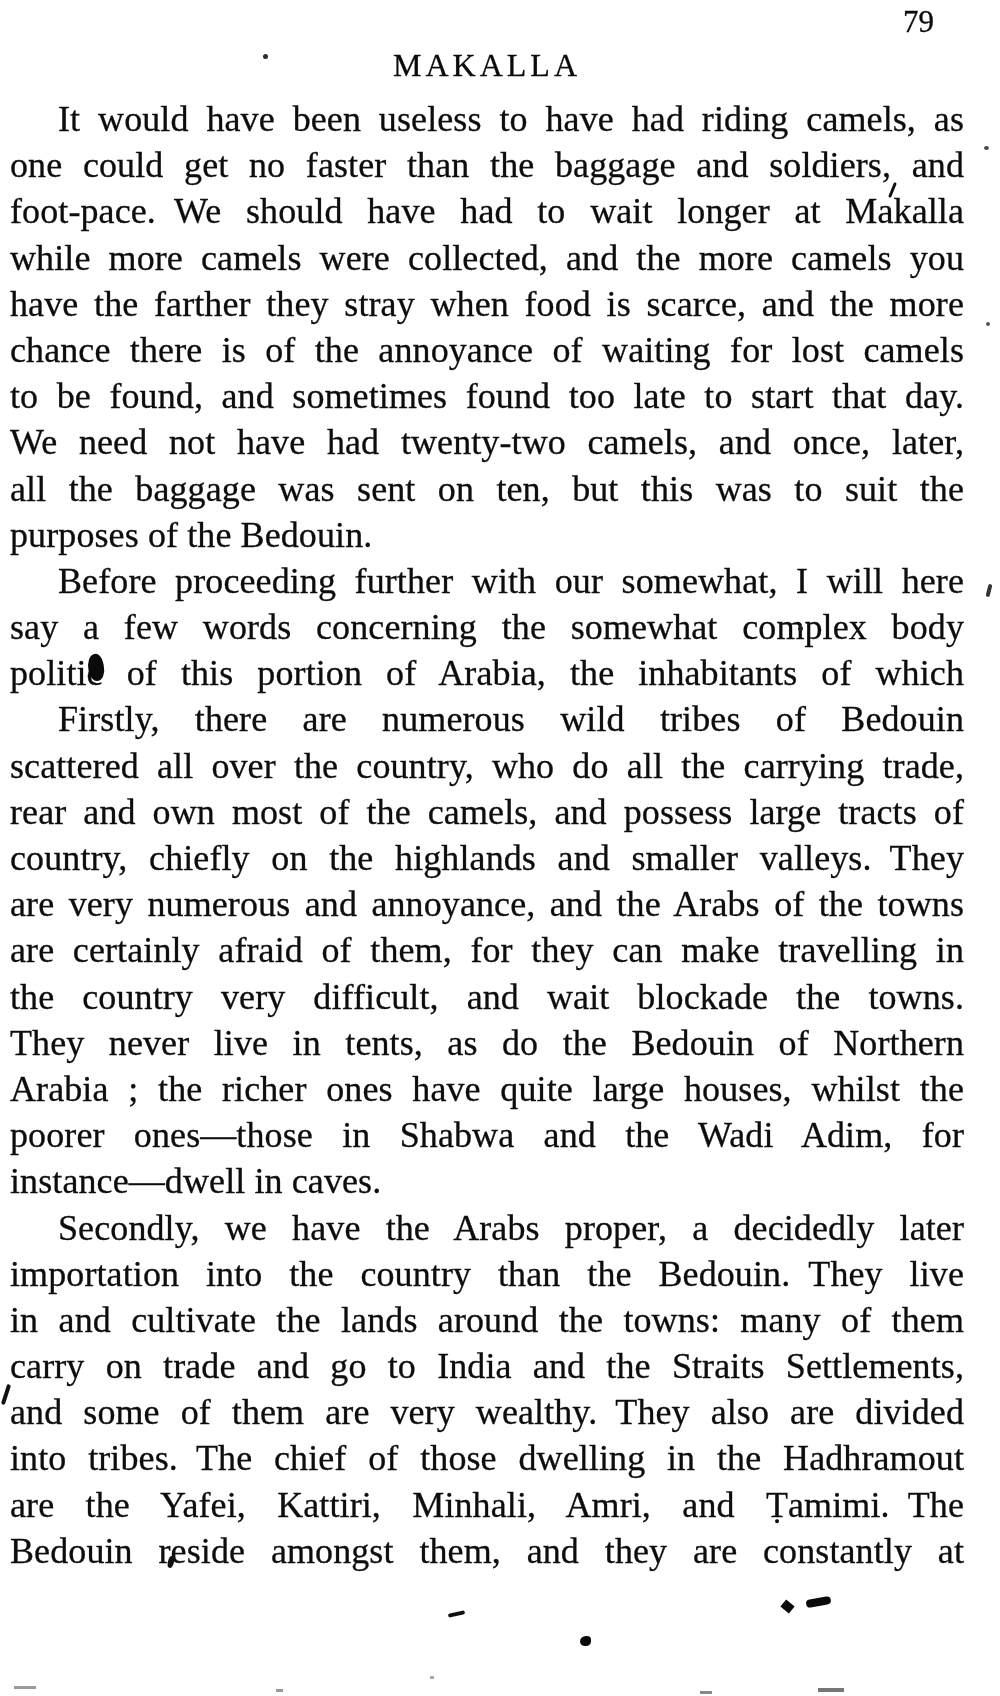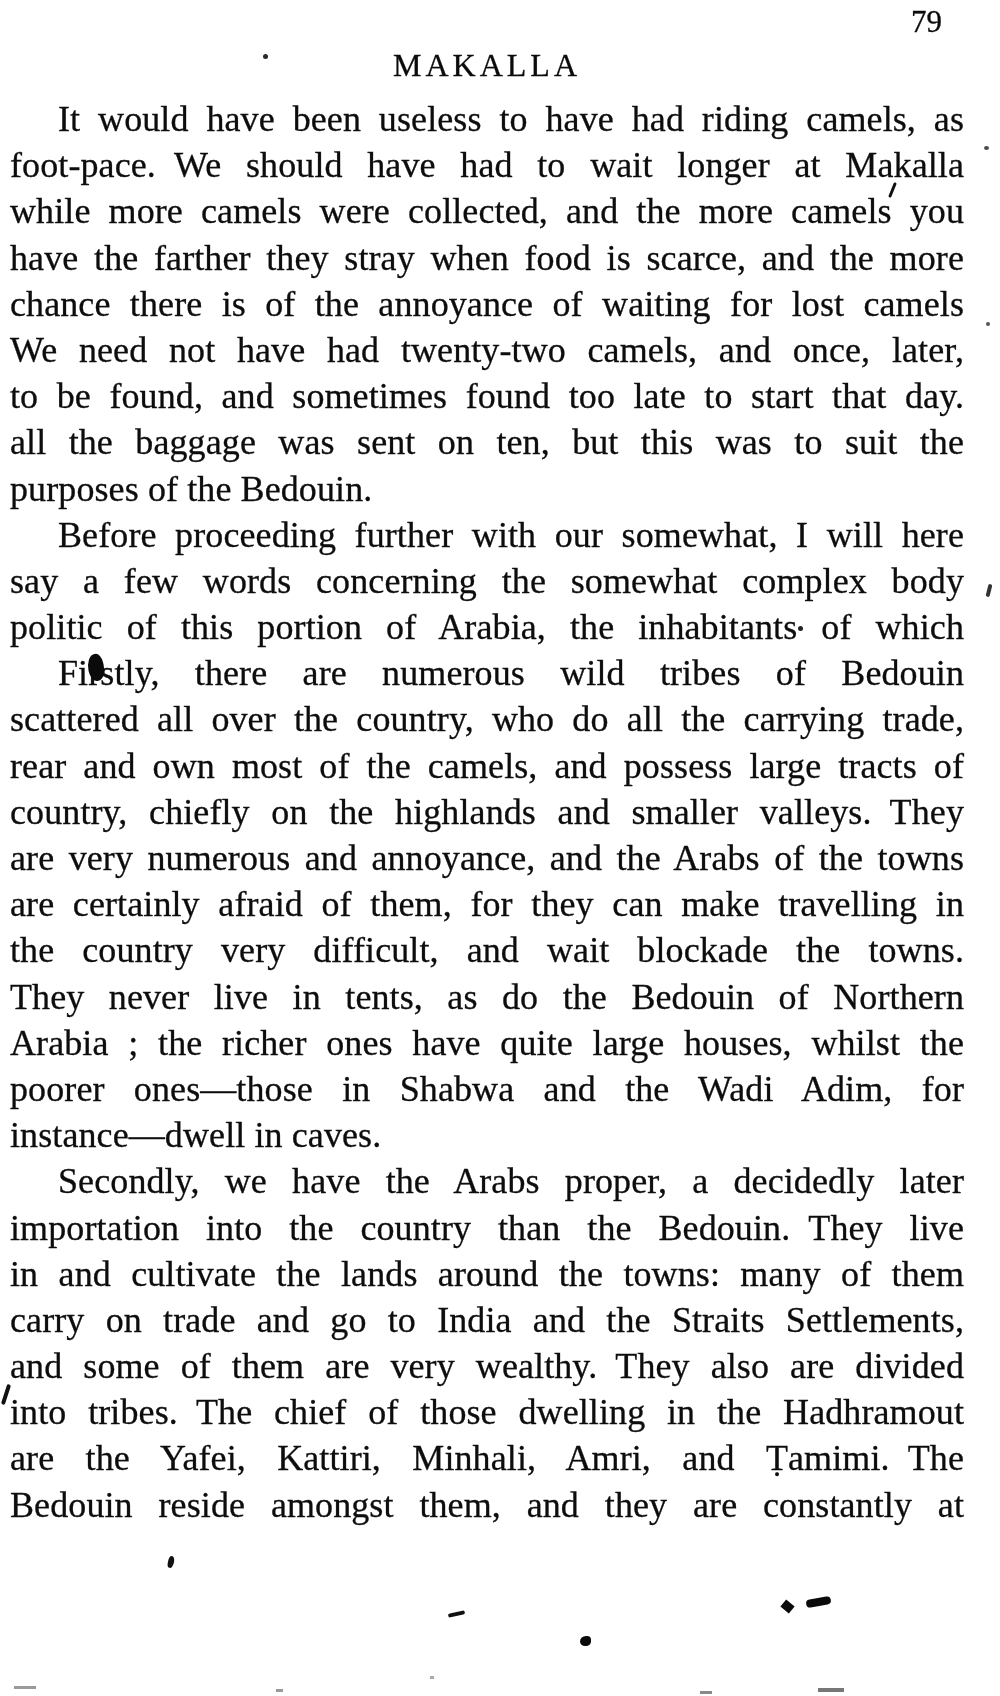--- a/index.html
+++ b/index.html
@@ -29,21 +29,21 @@
     display: block;
     text-align: center;
     font-size: 32px;
     letter-spacing: 4px;
     color: #0b0b0b;
     margin-top: 43px;
     -webkit-text-stroke: 0.3px currentColor;
   }
   .page-number {
     position: absolute;
-    right: 22px;
+    right: 30px;
     top: 0;
     font-size: 31px;
     color: #0b0b0b;
     -webkit-text-stroke: 0.3px currentColor;
   }
   
   .body-text {
     position: absolute;
     top: 96px;
     left: 10px;
@@ -91,26 +91,27 @@
 <div class="page">
 
   <div class="header">
     <span class="running-title">MAKALLA</span>
     <span class="page-number">79</span>
   </div>
 
   <div class="body-text" id="body-text">
       <div>
         <div class="line first">It would have been useless to have had riding camels, as</div>
+        <div class="line">one could get no faster than the baggage and soldiers, and</div>
         <div class="line">foot-pace. We should have had to wait longer at Makalla</div>
         <div class="line">while more camels were collected, and the more camels you</div>
         <div class="line">have the farther they stray when food is scarce, and the more</div>
         <div class="line">chance there is of the annoyance of waiting for lost camels</div>
+        <div class="line">to be found, and sometimes found too late to start that day.</div>
         <div class="line">We need not have had twenty-two camels, and once, later,</div>
-        <div class="line">to be found, and sometimes found too late to start that day.</div>
         <div class="line">all the baggage was sent on ten, but this was to suit the</div>
         <div class="line end">purposes of the Bedouin.</div>
       </div>
       <div>
         <div class="line first">Before proceeding further with our somewhat, I will here</div>
         <div class="line">say a few words concerning the somewhat complex body</div>
         <div class="line">politic of this portion of Arabia, the inhabitants of which</div>
       </div>
       <div>
         <div class="line first">Firstly, there are numerous wild tribes of Bedouin</div>

